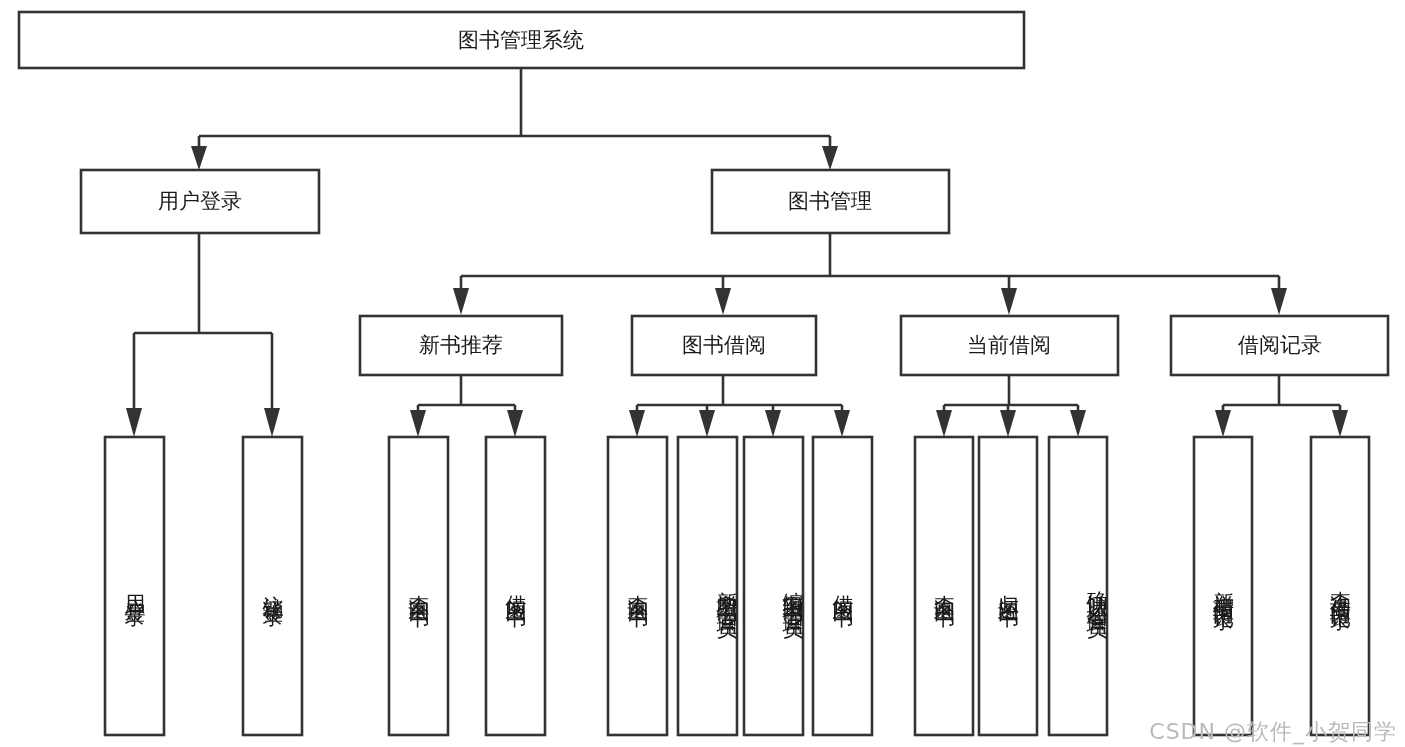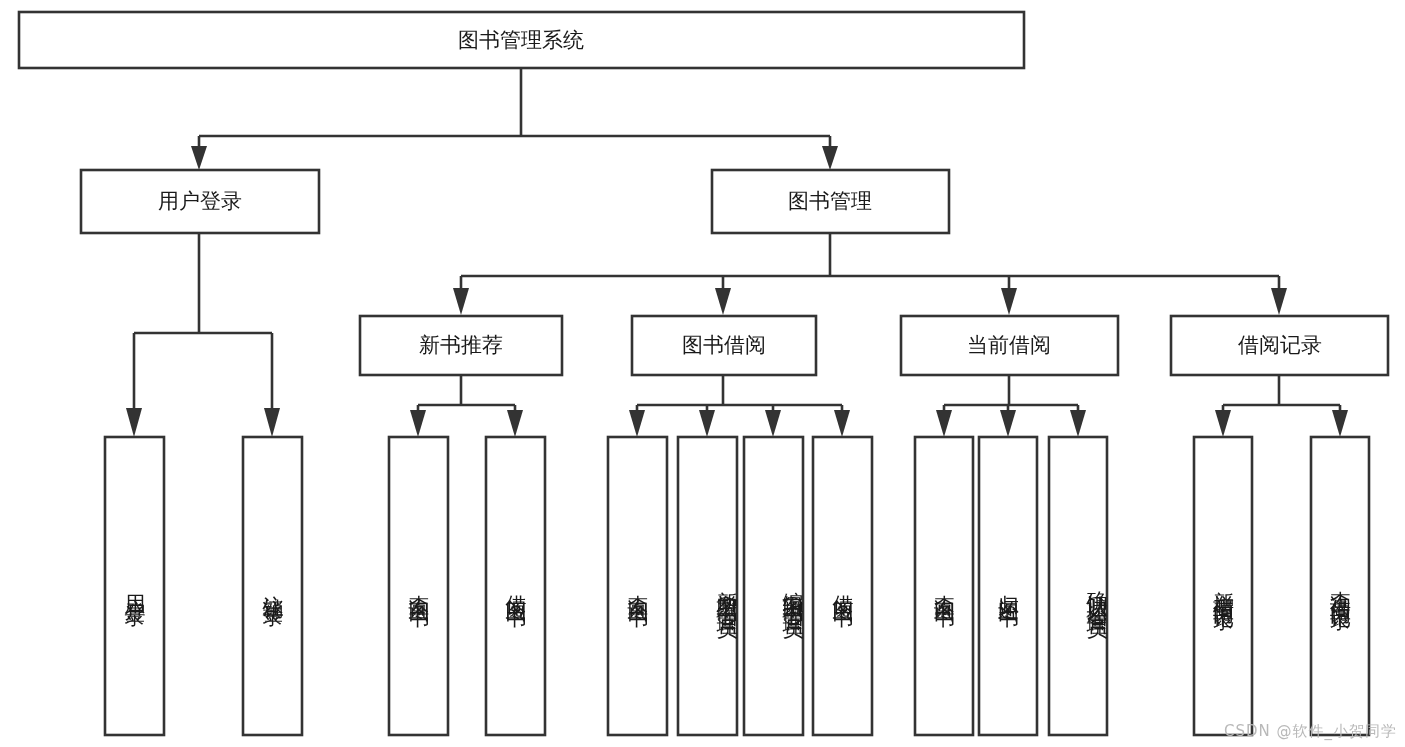--- a/index.html
+++ b/index.html
@@ -63,23 +63,23 @@
     letter-spacing: 4px;
     display: flex;
     align-items: center;
     justify-content: center;
     text-align: center;
     pointer-events: none;
   }
   .watermark {
     position: absolute;
     right: 8px;
-    bottom: 6px;
-    font-family: "DejaVu Sans", "Liberation Sans", sans-serif;
-    font-size: 15px;
+    bottom: 0;
+    font-family: "DejaVu Sans", "Liberation Sans", sans-serif;
+    font-size: 22px;
     color: #b9b9b9;
     letter-spacing: 1px;
     white-space: nowrap;
   }
 </style>
 </head>
 <body>
 
 <div id="diagram-root">
 

